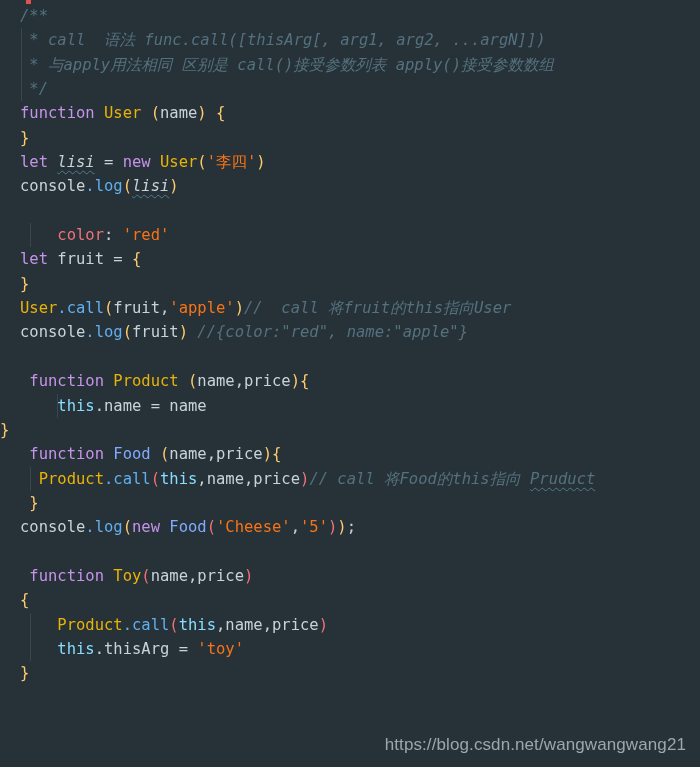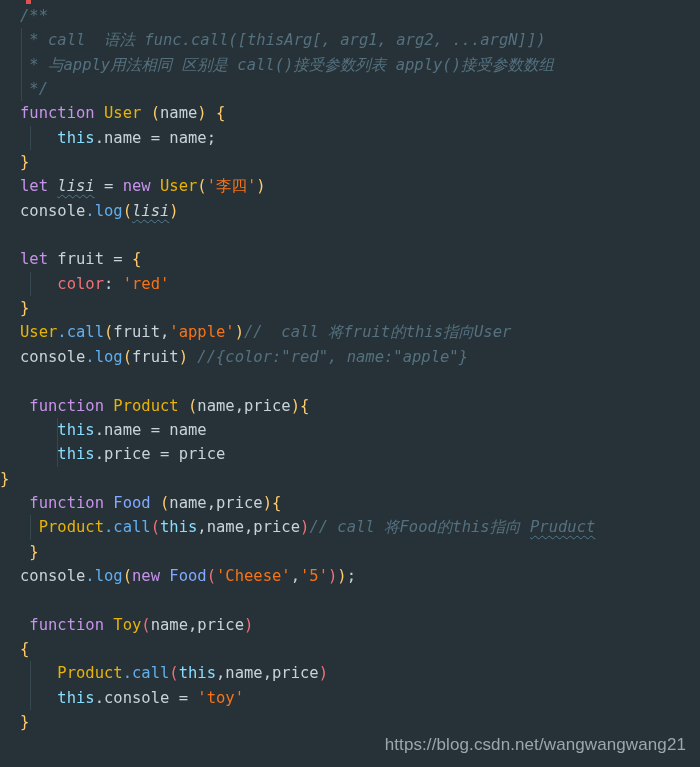--- a/index.html
+++ b/index.html
@@ -101,66 +101,64 @@
   <div class="line"><span class="cmt">/**</span></div>
 
   <div class="line"><span class="guide g0"></span><span class="cmt"> * call  语法 func.call([thisArg[, arg1, arg2, ...argN]])</span></div>
 
   <div class="line"><span class="guide g0"></span><span class="cmt"> * 与apply用法相同 区别是 call()接受参数列表 apply()接受参数数组</span></div>
 
   <div class="line"><span class="guide g0"></span><span class="cmt"> */</span></div>
 
   <div class="line"><span class="kw">function</span><span class="punc"> </span><span class="fn">User</span><span class="punc"> </span><span class="paren-y">(</span><span class="plain">name</span><span class="paren-y">)</span><span class="punc"> </span><span class="brace">{</span></div>
 
-  <div class="line"><span class="guide g1"></span><span class="punc">    </span><span class="this">this</span><span class="prop">.name</span><span class="punc"> = </span><span class="plain">name</span><span class="punc">;</span></div>
 
   <div class="line"><span class="brace">}</span></div>
 
   <div class="line"><span class="kw">let</span><span class="punc"> </span><span class="plain squiggle">lisi</span><span class="punc"> = </span><span class="kw">new</span><span class="punc"> </span><span class="fn">User</span><span class="paren-y">(</span><span class="str">'李四'</span><span class="paren-y">)</span></div>
 
   <div class="line"><span class="plain">console</span><span class="method">.log</span><span class="paren-y">(</span><span class="plain squiggle">lisi</span><span class="paren-y">)</span></div>
 
   <div class="line">&nbsp;</div>
 
+  <div class="line"><span class="guide g1"></span><span class="punc">    </span><span class="key">color</span><span class="punc">: </span><span class="str">'red'</span></div>
+
   <div class="line"><span class="kw">let</span><span class="punc"> </span><span class="plain">fruit</span><span class="punc"> = </span><span class="brace">{</span></div>
-
-  <div class="line"><span class="guide g1"></span><span class="punc">    </span><span class="key">color</span><span class="punc">: </span><span class="str">'red'</span></div>
 
   <div class="line"><span class="brace">}</span></div>
 
   <div class="line"><span class="fn">User</span><span class="method">.call</span><span class="paren-y">(</span><span class="plain">fruit</span><span class="punc">,</span><span class="str">'apple'</span><span class="paren-y">)</span><span class="cmt">//  call 将fruit的this指向User</span></div>
 
   <div class="line"><span class="plain">console</span><span class="method">.log</span><span class="paren-y">(</span><span class="plain">fruit</span><span class="paren-y">)</span><span class="punc"> </span><span class="cmt">//{color:"red", name:"apple"}</span></div>
 
   <div class="line">&nbsp;</div>
 
   <div class="line"><span class="punc"> </span><span class="kw">function</span><span class="punc"> </span><span class="fn">Product</span><span class="punc"> </span><span class="paren-y">(</span><span class="plain">name</span><span class="punc">,</span><span class="plain">price</span><span class="paren-y">)</span><span class="brace">{</span></div>
 
   <div class="line"><span class="guide g2"></span><span class="punc">    </span><span class="this">this</span><span class="prop">.name</span><span class="punc"> = </span><span class="plain">name</span></div>
 
-  <div class="line"><span class="guide g2"></span><span class="punc">    </span><span class="this">this</span><span class="prop">.price</span><span class="punc"> = </span><span class="plain">price</span></div>
 
   <div class="line" style="padding-left:20px"><span class="brace" style="margin-left:-20px;padding-left:0">}</span></div>
 
   <div class="line"><span class="punc"> </span><span class="kw">function</span><span class="punc"> </span><span class="fn2">Food</span><span class="punc"> </span><span class="paren-y">(</span><span class="plain">name</span><span class="punc">,</span><span class="plain">price</span><span class="paren-y">)</span><span class="brace">{</span></div>
 
   <div class="line"><span class="guide g1"></span><span class="punc">  </span><span class="fn">Product</span><span class="method">.call</span><span class="paren-m">(</span><span class="this">this</span><span class="punc">,</span><span class="plain">name</span><span class="punc">,</span><span class="plain">price</span><span class="paren-m">)</span><span class="cmt">// call </span><span class="cmt">将Food的this指向 </span><span class="cmt squiggle">Pruduct</span></div>
 
   <div class="line"><span class="punc"> </span><span class="brace">}</span></div>
 
   <div class="line"><span class="plain">console</span><span class="method">.log</span><span class="paren-y">(</span><span class="kw">new</span><span class="punc"> </span><span class="fn2">Food</span><span class="paren-m">(</span><span class="str">'Cheese'</span><span class="punc">,</span><span class="str">'5'</span><span class="paren-m">)</span><span class="paren-y">)</span><span class="punc">;</span></div>
 
   <div class="line">&nbsp;</div>
 
   <div class="line"><span class="punc"> </span><span class="kw">function</span><span class="punc"> </span><span class="fn">Toy</span><span class="paren-m">(</span><span class="plain">name</span><span class="punc">,</span><span class="plain">price</span><span class="paren-m">)</span></div>
 
   <div class="line"><span class="brace">{</span></div>
 
   <div class="line"><span class="guide g1"></span><span class="punc">    </span><span class="fn">Product</span><span class="method">.call</span><span class="paren-m">(</span><span class="this">this</span><span class="punc">,</span><span class="plain">name</span><span class="punc">,</span><span class="plain">price</span><span class="paren-m">)</span></div>
 
-  <div class="line"><span class="guide g1"></span><span class="punc">    </span><span class="this">this</span><span class="prop">.console</span><span class="punc"> = </span><span class="str">'toy'</span></div>
+  <div class="line"><span class="guide g1"></span><span class="punc">    </span><span class="this">this</span><span class="prop">.thisArg</span><span class="punc"> = </span><span class="str">'toy'</span></div>
 
   <div class="line"><span class="brace">}</span></div>
 
 
   <div class="watermark">https://blog.csdn.net/wangwangwang21</div>
 
 </div>
 
 </body></html>

